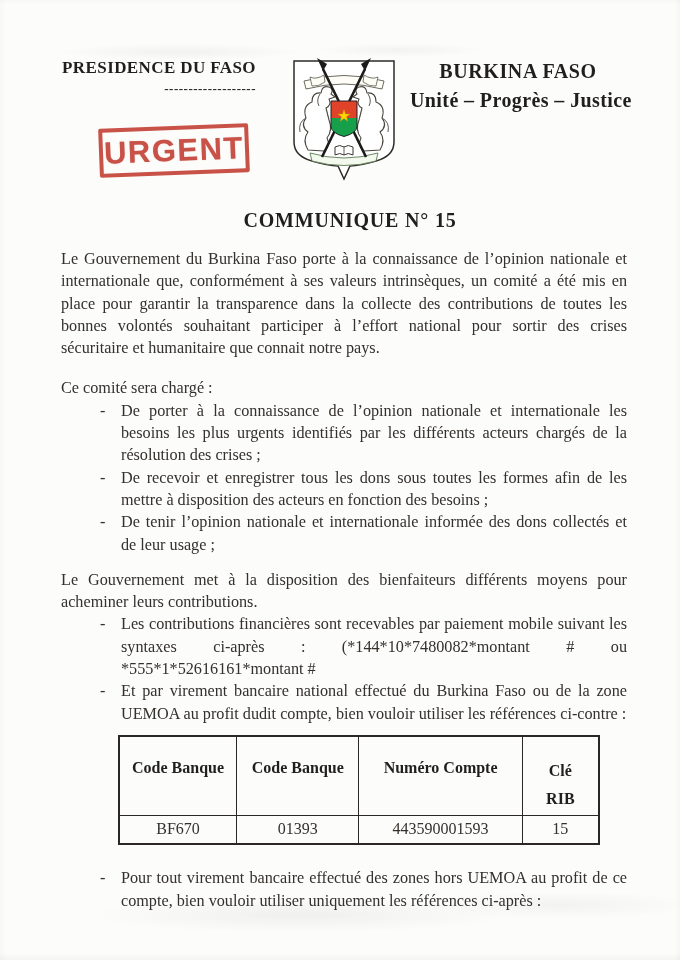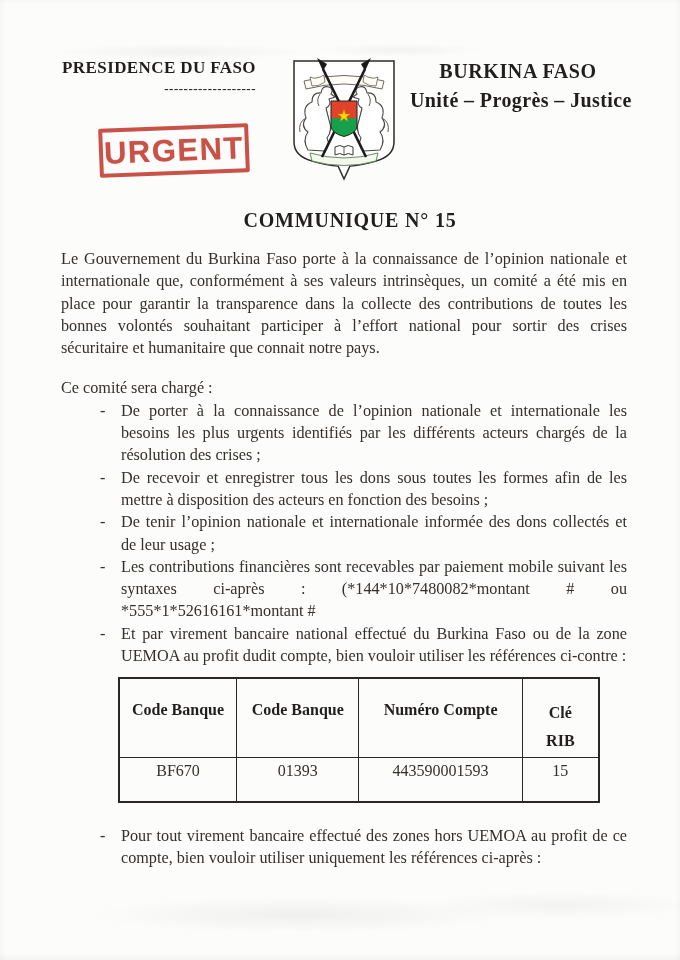--- a/index.html
+++ b/index.html
@@ -70,21 +70,21 @@
   .li .dash { flex:none; width:21px; }
   .li .li-text { flex:1; text-align:justify; }
   .p3 { margin-top:13px; }
 
   .bank-table {
     border-collapse:collapse; margin:10px 0 0 57px; width:482px;
     border:2px solid var(--line); font-size:16px; color:var(--ink-bold);
   }
   .bank-table th, .bank-table td { border:1px solid var(--line); text-align:center; }
   .bank-table th { font-weight:bold; vertical-align:top; padding:20px 4px 2px; height:42px; }
-  .bank-table td { font-weight:normal; color:var(--ink); padding:2px 4px 18px; height:23px; }
+  .bank-table td { font-weight:normal; color:var(--ink); padding:2px 4px 3px; height:23px; }
   .th-rib { white-space:pre-line; line-height:28px; }
   .after-list { margin-top:22px; }
 </style>
 </head>
 <body>
 
 <div class="page">
   <div class="scan-noise"></div>
 
   <div class="hdr-left">
@@ -145,20 +145,21 @@
       <div class="li">
         <span class="dash">-</span>
         <span class="li-text">De recevoir et enregistrer tous les dons sous toutes les formes afin de les mettre à disposition des acteurs en fonction des besoins ;</span>
       </div>
       <div class="li">
         <span class="dash">-</span>
         <span class="li-text">De tenir l’opinion nationale et internationale informée des dons collectés et de leur usage ;</span>
       </div>
     </div>
 
+    <div class="just p3">Le Gouvernement met à la disposition des bienfaiteurs différents moyens pour acheminer leurs contributions.</div>
 
     <div>
       <div class="li">
         <span class="dash">-</span>
         <span class="li-text">Les contributions financières sont recevables par paiement mobile suivant les syntaxes ci-après : (*144*10*7480082*montant # ou *555*1*52616161*montant #</span>
       </div>
       <div class="li">
         <span class="dash">-</span>
         <span class="li-text">Et par virement bancaire national effectué du Burkina Faso ou de la zone UEMOA au profit dudit compte, bien vouloir utiliser les références ci-contre :</span>
       </div>

